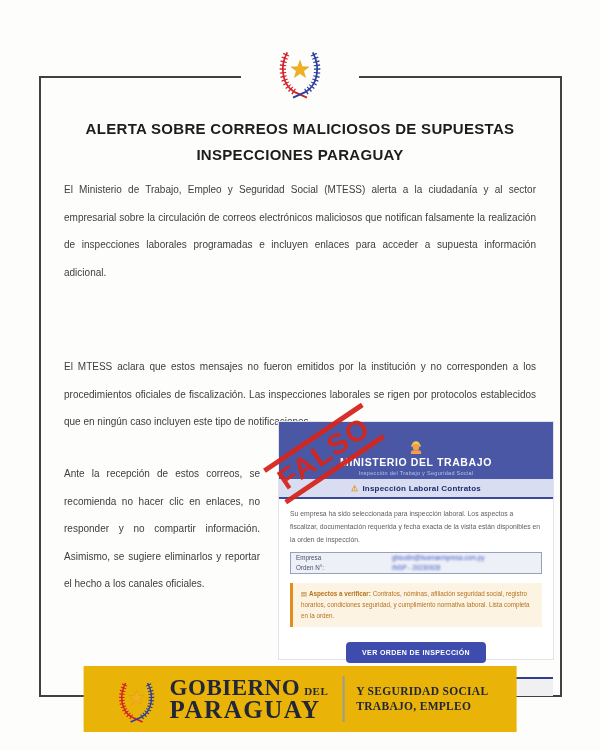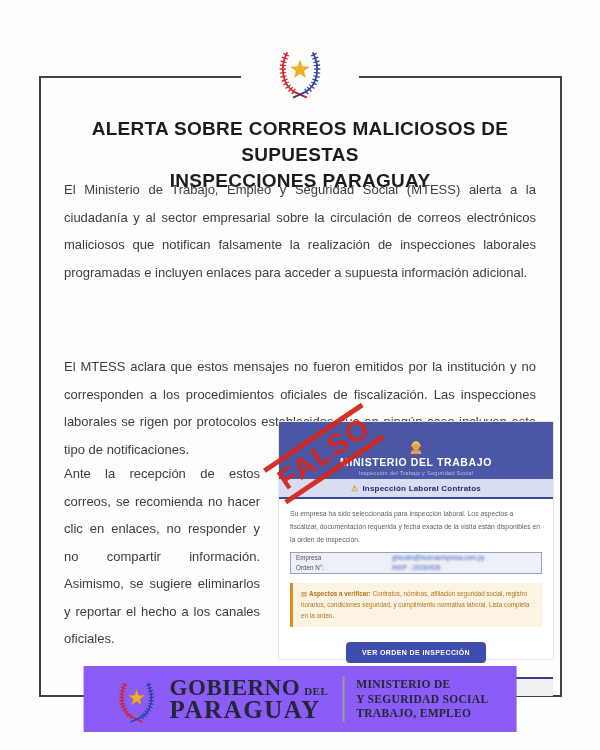--- a/index.html
+++ b/index.html
@@ -17,27 +17,27 @@
   }
   
   .top-logo {
     position:absolute; top:42px; left:50%; transform:translateX(-50%);
     background:#fdfdfb; padding:0 30px; z-index:2;
   }
   .top-logo svg { width:58px; height:58px; display:block; }
   
   .title {
     position:absolute; top:116px; left:42px; width:516px; z-index:2;
-    text-align:center; font-weight:700; font-size:19px; line-height:26px;
+    text-align:center; font-weight:700; font-size:15px; line-height:26px;
     letter-spacing:0.3px; color:#1c1c1c;
   }
   
   .para {
     position:absolute; left:64px; width:472px; z-index:2;
-    font-size:13px; line-height:27.5px; text-align:justify; color:#3d3d3d;
+    font-size:10px; line-height:27.5px; text-align:justify; color:#3d3d3d;
   }
   .p1 { top:176px; }
   .p2 { top:308px;margin-top:45px; }
   .p3 { top:424px; width:196px;margin-top:36px; }
   
   .email {
     position:absolute; left:278px; top:421px; width:276px; height:239px; z-index:2;
     background:#ffffff; border:1px solid #e4e4e8;
     display:flex; flex-direction:column; overflow:visible;
     font-family:"Liberation Sans", sans-serif;
@@ -88,21 +88,21 @@
   .stamp {
     position:absolute; top:10px; left:-14px; z-index:3;
     transform:rotate(-34deg); transform-origin:center;
     color:#d5261d; border-top:5px solid #d5261d; border-bottom:5px solid #d5261d;
     font-weight:800; font-size:29px; letter-spacing:1.5px; padding:0 7px;
     opacity:0.95;
   }
   
   .page-footer {
     position:absolute; top:666px; left:50%; transform:translateX(-50%); z-index:2;
-    background:#8b5cf6; padding:8px 28px; display:flex; align-items:center;
+    background:#eab308; padding:8px 28px; display:flex; align-items:center;
     font-family:"Liberation Serif", serif; color:#222737; white-space:nowrap;
   }
   .page-footer svg { width:50px; height:50px; flex:none; }
   .gov-block { margin-left:8px; }
   .gov-line1 { display:flex; align-items:baseline; }
   .gov-word { font-weight:700; font-size:23px; letter-spacing:0.5px; }
   .gov-del { font-weight:700; font-size:11px; margin-left:4px; letter-spacing:0.5px; }
   .gov-word2 { font-weight:700; font-size:25px; letter-spacing:1.5px; margin-top:-5px; }
   .footer-divider { width:2px; height:46px; background:#9b9b9b; margin:0 12px 0 14px; flex:none; }
   .ministry-block { font-weight:700; font-size:11.5px; line-height:1.3; letter-spacing:0.3px; }
@@ -187,17 +187,16 @@
   </svg>
   <div class="gov-block">
     <div class="gov-line1">
       <span class="gov-word">GOBIERNO</span>
       <span class="gov-del">DEL</span>
     </div>
     <div class="gov-word2">PARAGUAY</div>
   </div>
   <div class="footer-divider"></div>
   <div class="ministry-block">
-    <div>MINISTERIO DE</div>
     <div>Y SEGURIDAD SOCIAL</div>
     <div>TRABAJO, EMPLEO</div>
   </div>
 </div>
 
 </body></html>

